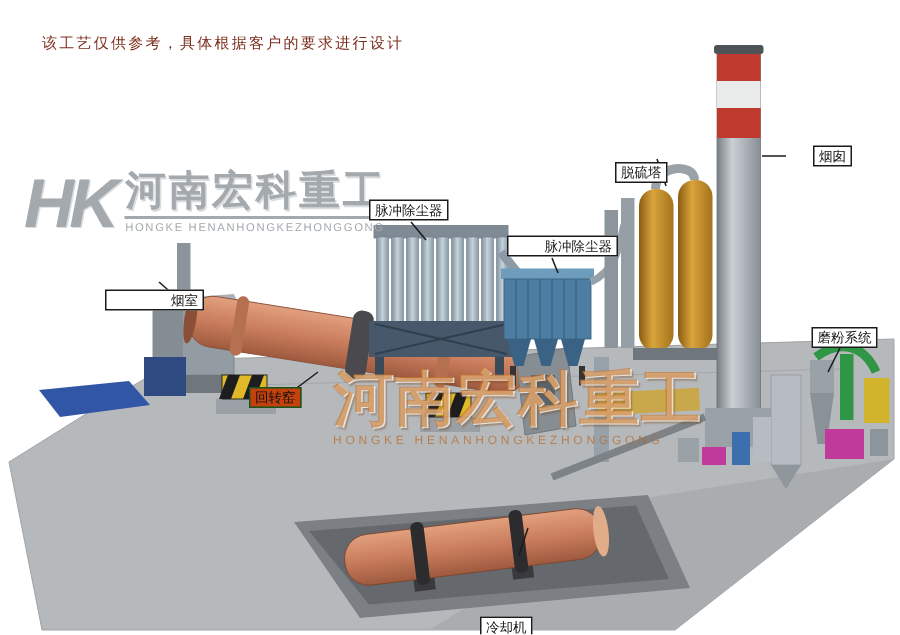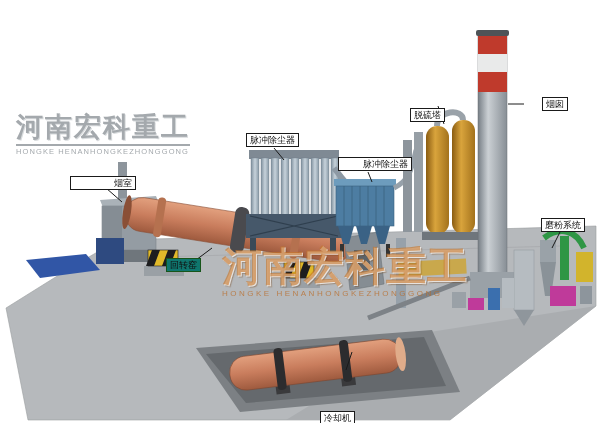--- a/index.html
+++ b/index.html
@@ -22,21 +22,21 @@
 
   .watermark { position:absolute; left:222px; top:246px; pointer-events:none; }
   .watermark .cn { font-size:40px; font-weight:bold; letter-spacing:1px; line-height:1;
                    color:rgba(198,118,42,.62);
                    text-shadow:1px 1px 0 rgba(255,255,255,.75), 2px 2px 1px rgba(110,60,15,.35); }
   .watermark .en { display:block; font-size:8px; letter-spacing:2.5px; margin-top:3px;
                    color:rgba(186,106,36,.72); }
 
   .callout { position:absolute; background:#ffffff; border:1px solid #1a1a1a; color:#111111;
              font-size:9px; line-height:12px; padding:0 3px; white-space:nowrap; }
-  .callout.green { background:#0f766e; border-color:#17551a; }
+  .callout.green { background:#c2410c; border-color:#17551a; }
 </style>
 </head>
 <body>
 
 <div class="stage">
 
   <svg class="scene" width="600" height="423" viewBox="0 0 600 423">
     <defs>
       <linearGradient id="kilnG" x1="0" y1="0" x2="0" y2="1">
         <stop offset="0" stop-color="#e2a07e"></stop>
@@ -186,34 +186,36 @@
       <line x1="196" y1="260" x2="212" y2="248"></line>
       <line x1="274" y1="148" x2="284" y2="160"></line>
       <line x1="368" y1="172" x2="372" y2="182"></line>
       <line x1="438" y1="106" x2="444" y2="124"></line>
       <line x1="524" y1="104" x2="508" y2="104"></line>
       <line x1="560" y1="232" x2="552" y2="248"></line>
       <line x1="346" y1="370" x2="352" y2="352"></line>
     </g>
   </svg>
 
+  <div class="disclaimer">该工艺仅供参考，具体根据客户的要求进行设计</div>
 
   <div class="logo">
+    <span class="monogram">HK</span>
     <span class="names">
       <span class="cn">河南宏科重工</span>
       <span class="en">HONGKE HENANHONGKEZHONGGONG</span>
     </span>
   </div>
 
   <div class="watermark">
     <span class="cn">河南宏科重工</span>
     <span class="en">HONGKE HENANHONGKEZHONGGONG</span>
   </div>
 
-  <div class="callout" style="left:70px;  top:176px;padding-left:43px;">烟室</div>
+  <div class="callout" style="left:70px;  top:193px;padding-left:43px;">烟室</div>
   <div class="callout green" style="left:166px; top:258px;">回转窑</div>
   <div class="callout" style="left:246px; top:133px;">脉冲除尘器</div>
   <div class="callout" style="left:338px; top:157px;padding-left:24px;">脉冲除尘器</div>
   <div class="callout" style="left:410px; top:108px;">脱硫塔</div>
   <div class="callout" style="left:542px; top:97px;">烟囱</div>
   <div class="callout" style="left:541px; top:218px;">磨粉系统</div>
   <div class="callout" style="left:320px; top:371px;margin-top:40px;">冷却机</div>
 
 </div>
 

